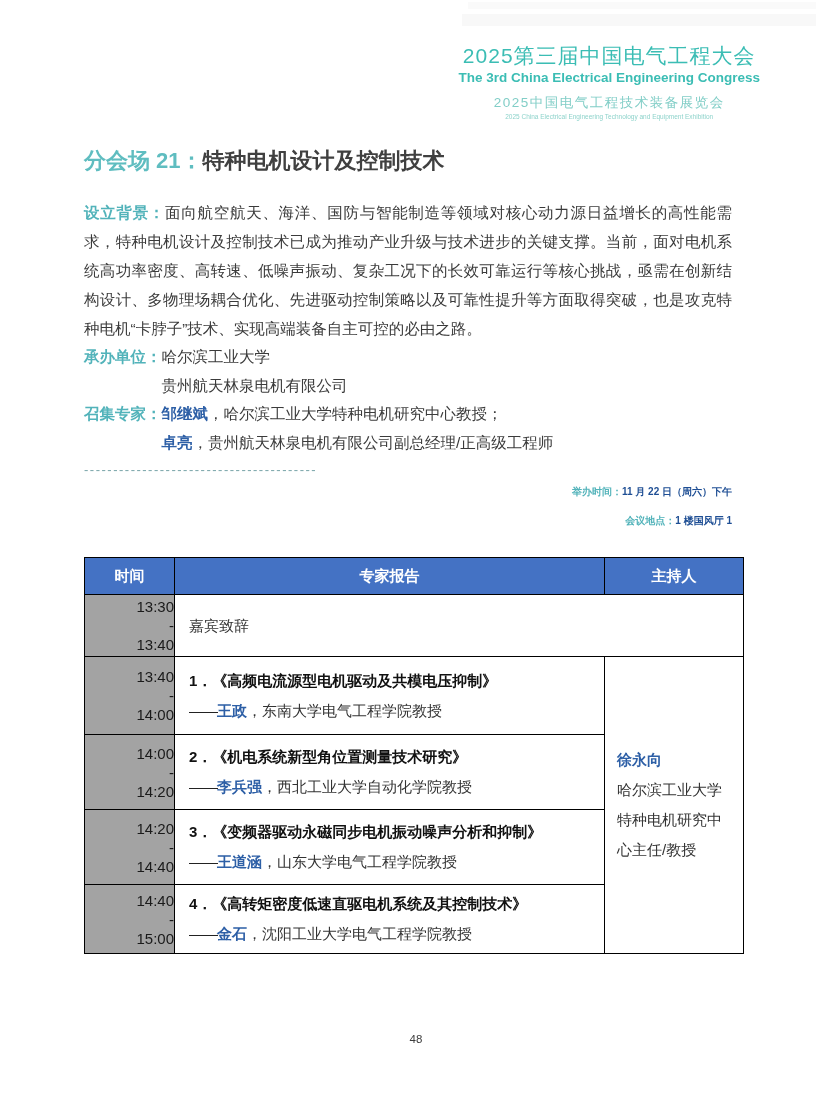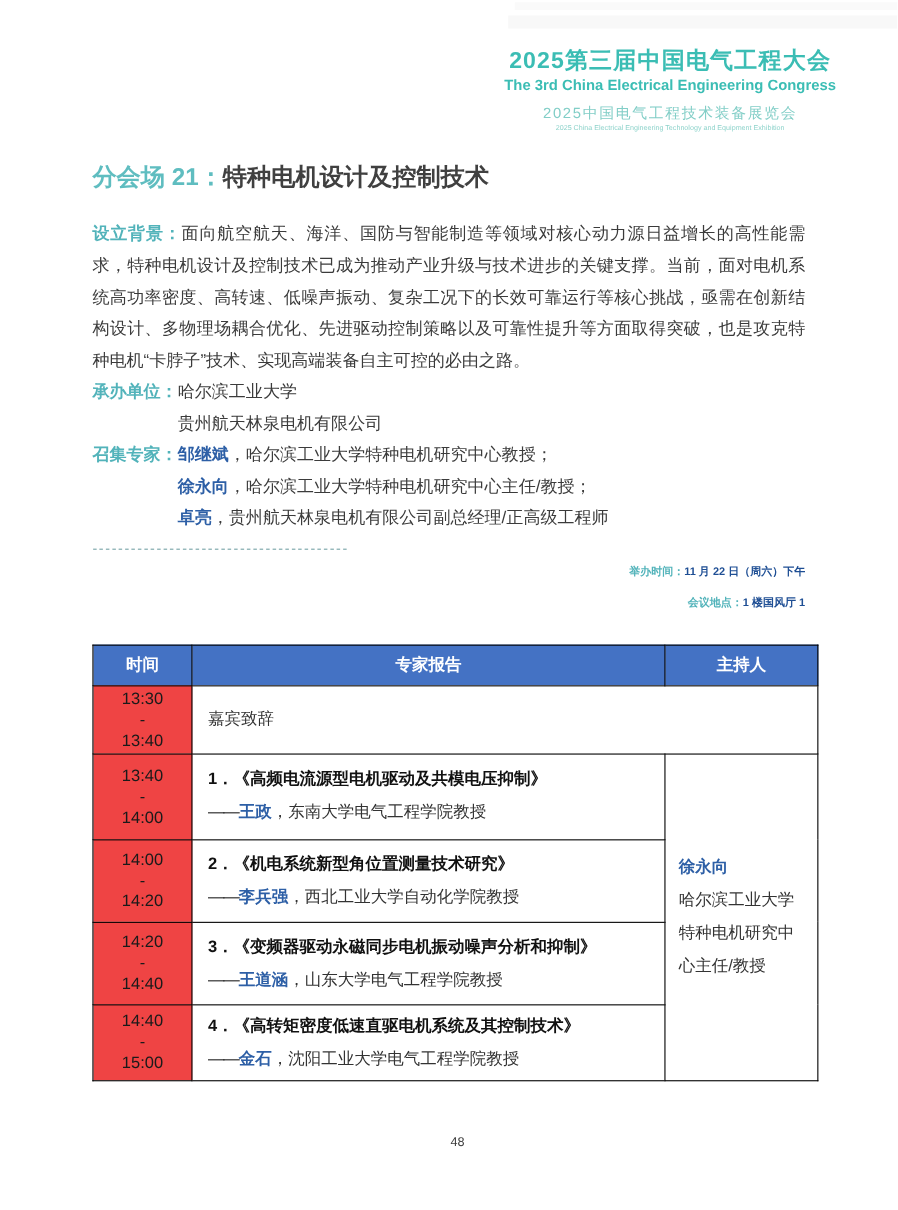--- a/index.html
+++ b/index.html
@@ -6,21 +6,21 @@
   html,body { background:#ffffff; }
   body { width:816px; height:1100px; font-family:"Liberation Sans", sans-serif; }
   .page { position:relative; width:816px; height:1100px; background:#ffffff; overflow:hidden; }
 
   
   .band-a { position:absolute; left:468px; top:2px; width:348px; height:7px; background:#fafafa; }
   .band-b { position:absolute; left:462px; top:14px; width:354px; height:12px; background:#f8f8f8; }
 
   
   .logo { position:absolute; top:44px; right:56px; text-align:center; line-height:1.15; }
-  .logo-cn1 { font-size:21px; font-weight:bold; color:#3bbdb4; letter-spacing:1px; white-space:nowrap; }
+  .logo-cn1 { font-size:21px; font-weight:normal; color:#3bbdb4; letter-spacing:1px; white-space:nowrap; }
   .logo-en1 { font-size:13.5px; font-weight:bold; color:#3bbdb4; margin-top:2px; white-space:nowrap; }
   .logo-cn2 { font-size:13.5px; color:#82cec7; letter-spacing:1.5px; margin-top:9px; white-space:nowrap; }
   .logo-en2 { font-size:6.5px; color:#8ed3cb; margin-top:3px; white-space:nowrap; }
 
   .content { position:absolute; left:84px; top:147px; width:648px; }
 
   .title { font-size:22px; font-weight:bold; line-height:28px; }
   .title-prefix { color:#5fbdc0; }
   .title-main { color:#404040; }
 
@@ -39,21 +39,21 @@
   .sched-line .val { color:#1e4e94; }
 
   
   table.program { margin-top:22px; width:648px; border-collapse:collapse; table-layout:fixed; }
   table.program th, table.program td { border:1.5px solid #000000; }
   th.col-time  { width:90px; }
   th.col-talk  { width:430px; }
   th.col-mod   { width:139px; }
   table.program th { height:37px; background:#4472c4; color:#ffffff; font-size:15px;
                      font-weight:bold; text-align:center; vertical-align:middle; }
-  td.time { background:#ef4444; text-align:center; vertical-align:middle;
+  td.time { background:#a3a3a3; text-align:right; vertical-align:middle;
             font-size:15px; color:#1a1a1a; line-height:19px; }
   td.report { background:#ffffff; vertical-align:middle; padding:8px 10px 8px 14px; }
   .talk-title { font-size:15px; font-weight:bold; color:#111111; line-height:22px; }
   .talk-speaker { font-size:15px; color:#333333; line-height:22px; margin-top:8px; }
   .speaker-dash { color:#222222; letter-spacing:-1px; }
   td.moderator { background:#ffffff; vertical-align:middle; padding:6px 8px 6px 12px;
                  font-size:15px; color:#333333; line-height:30px; word-break:break-all; }
   .r-open  td { height:62px; }
   .r-talk1 td { height:78px; }
   .r-talk2 td { height:75px; }
@@ -93,21 +93,20 @@
       <div class="info-values">
         <div>哈尔滨工业大学</div>
         <div>贵州航天林泉电机有限公司</div>
       </div>
     </div>
 
     <div class="info-row">
       <span class="label-teal">召集专家：</span>
       <div class="info-values">
         <div><span class="name-blue">邹继斌</span><span>，哈尔滨工业大学特种电机研究中心教授；</span></div>
-        <div><span class="name-blue">徐永向</span><span>，哈尔滨工业大学特种电机研究中心主任/教授；</span></div>
         <div><span class="name-blue">卓亮</span><span>，贵州航天林泉电机有限公司副总经理/正高级工程师</span></div>
       </div>
     </div>
 
     <div class="divider">----------------------------------------</div>
 
     <div class="sched-line">
       <span class="label-teal">举办时间：</span><span class="val">11 月 22 日（周六）下午</span>
     </div>
     <div class="sched-line">

